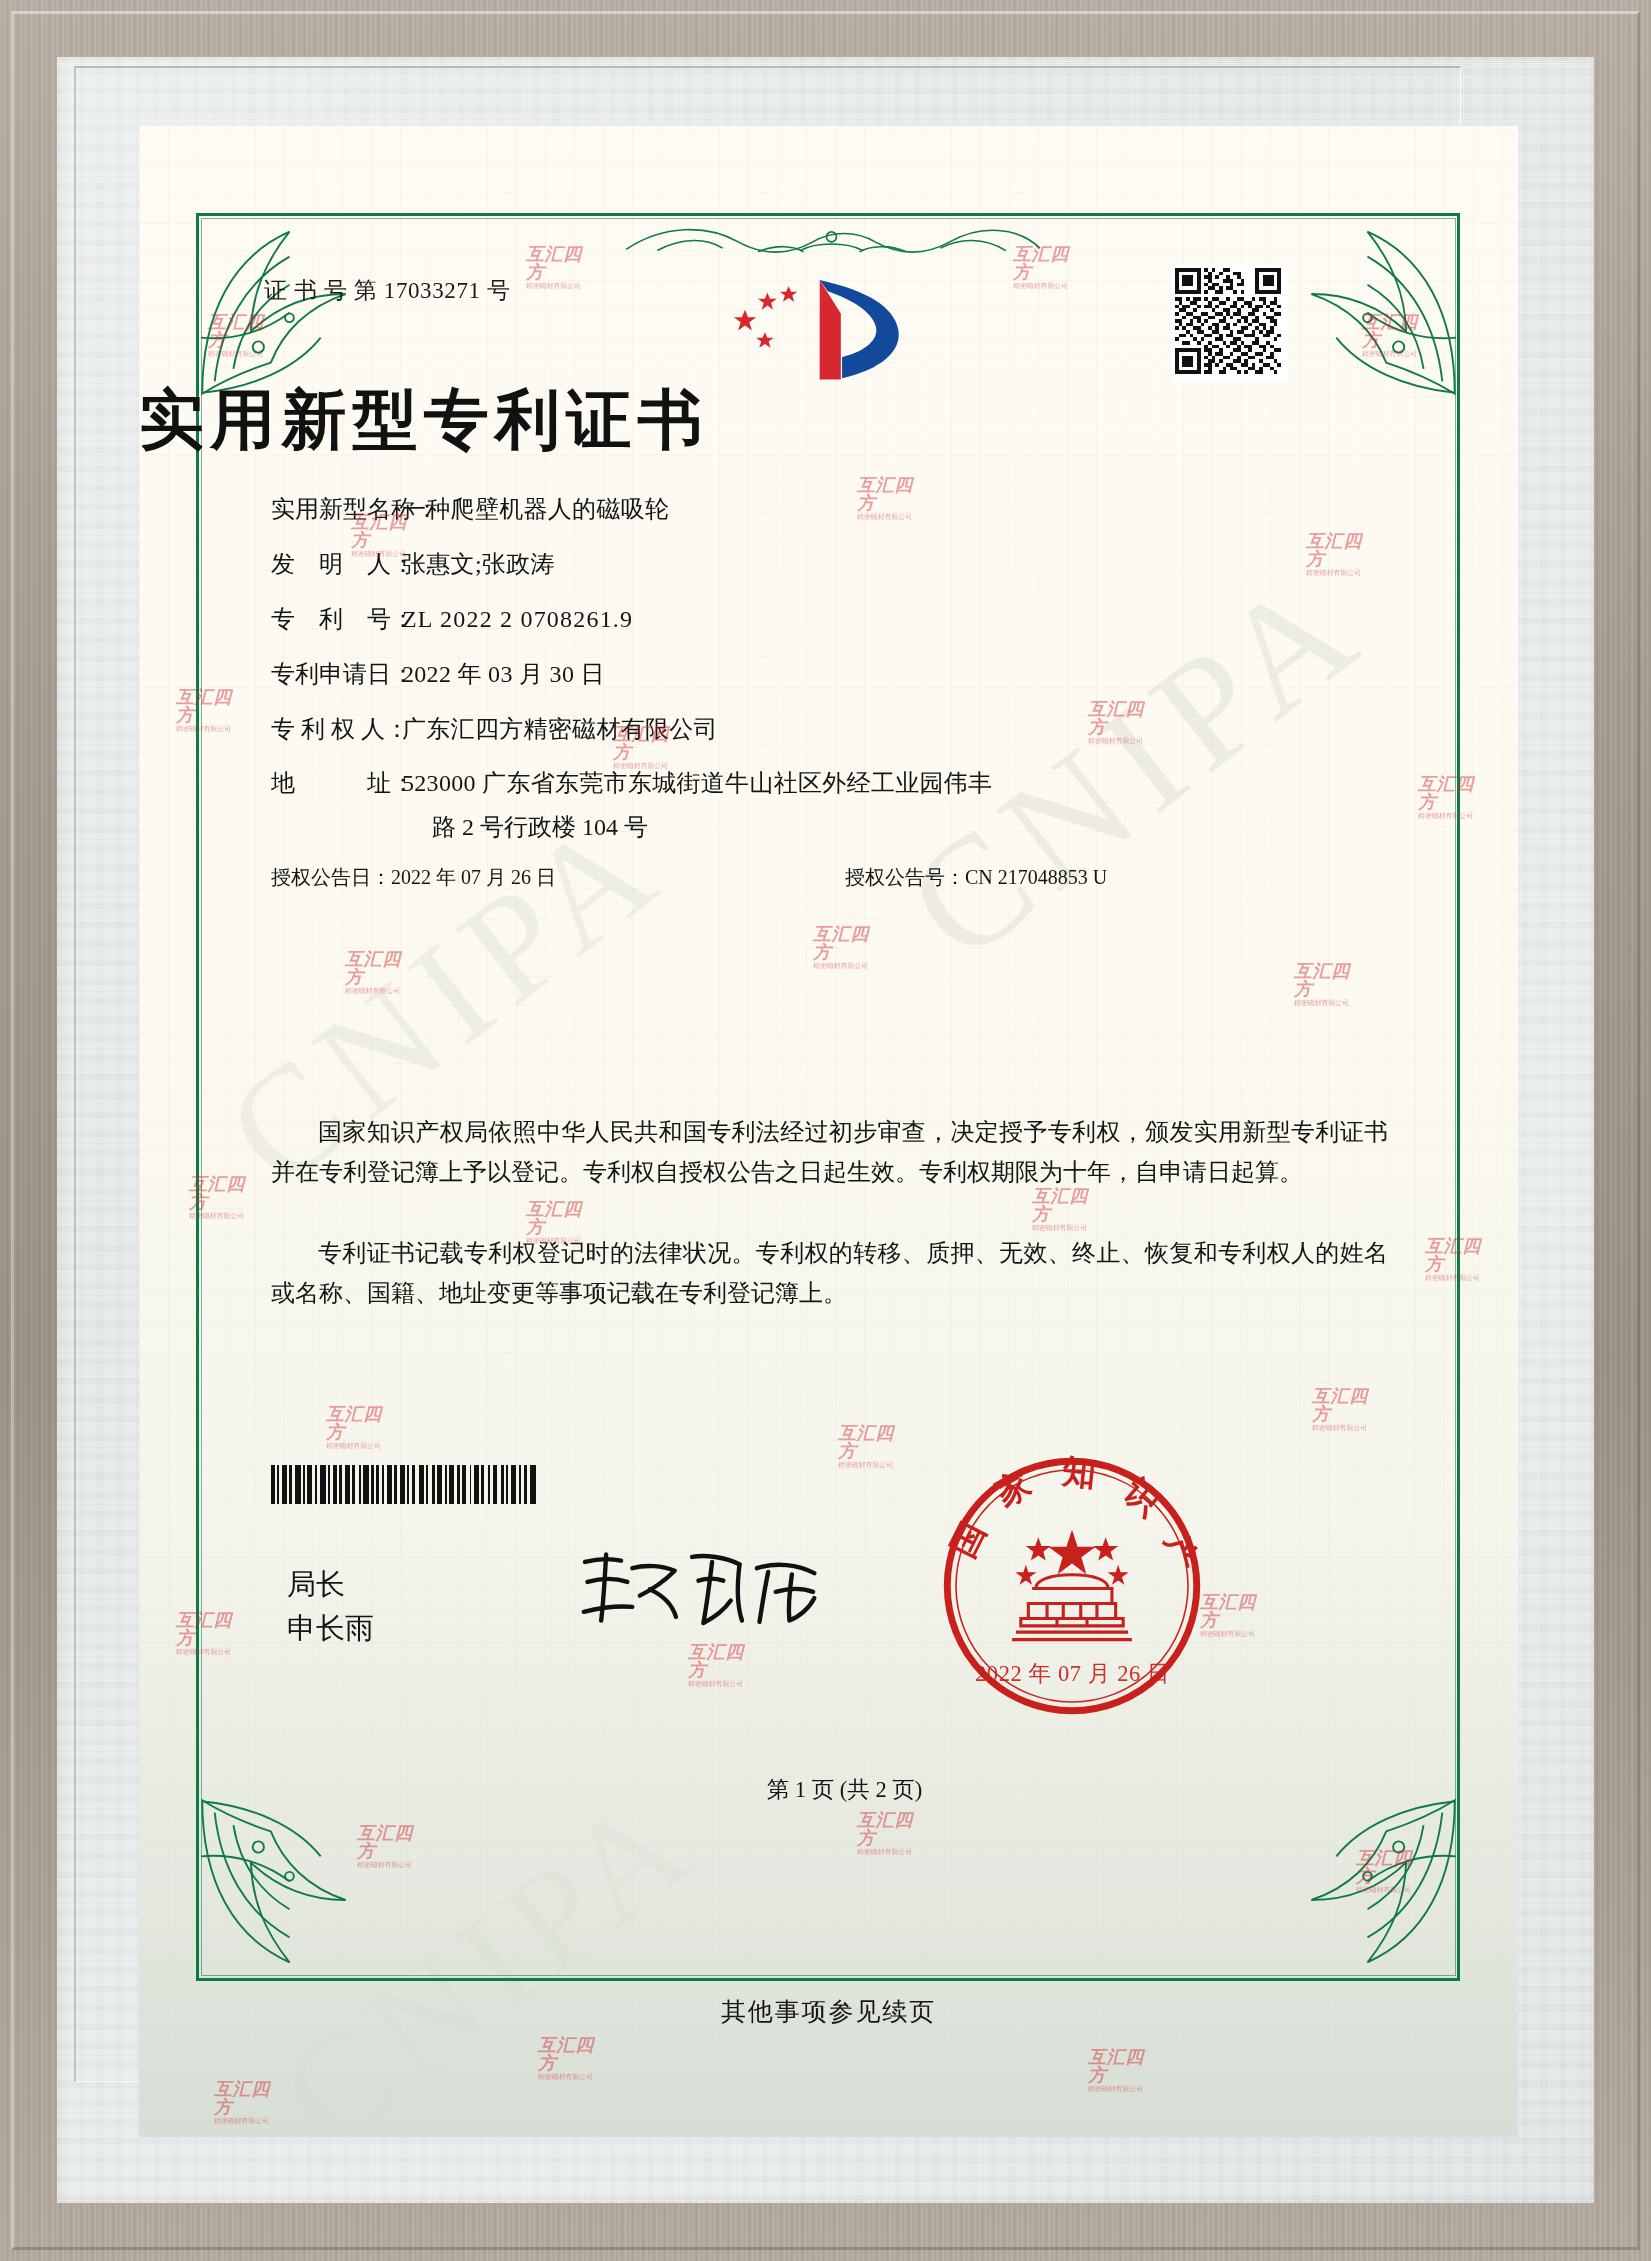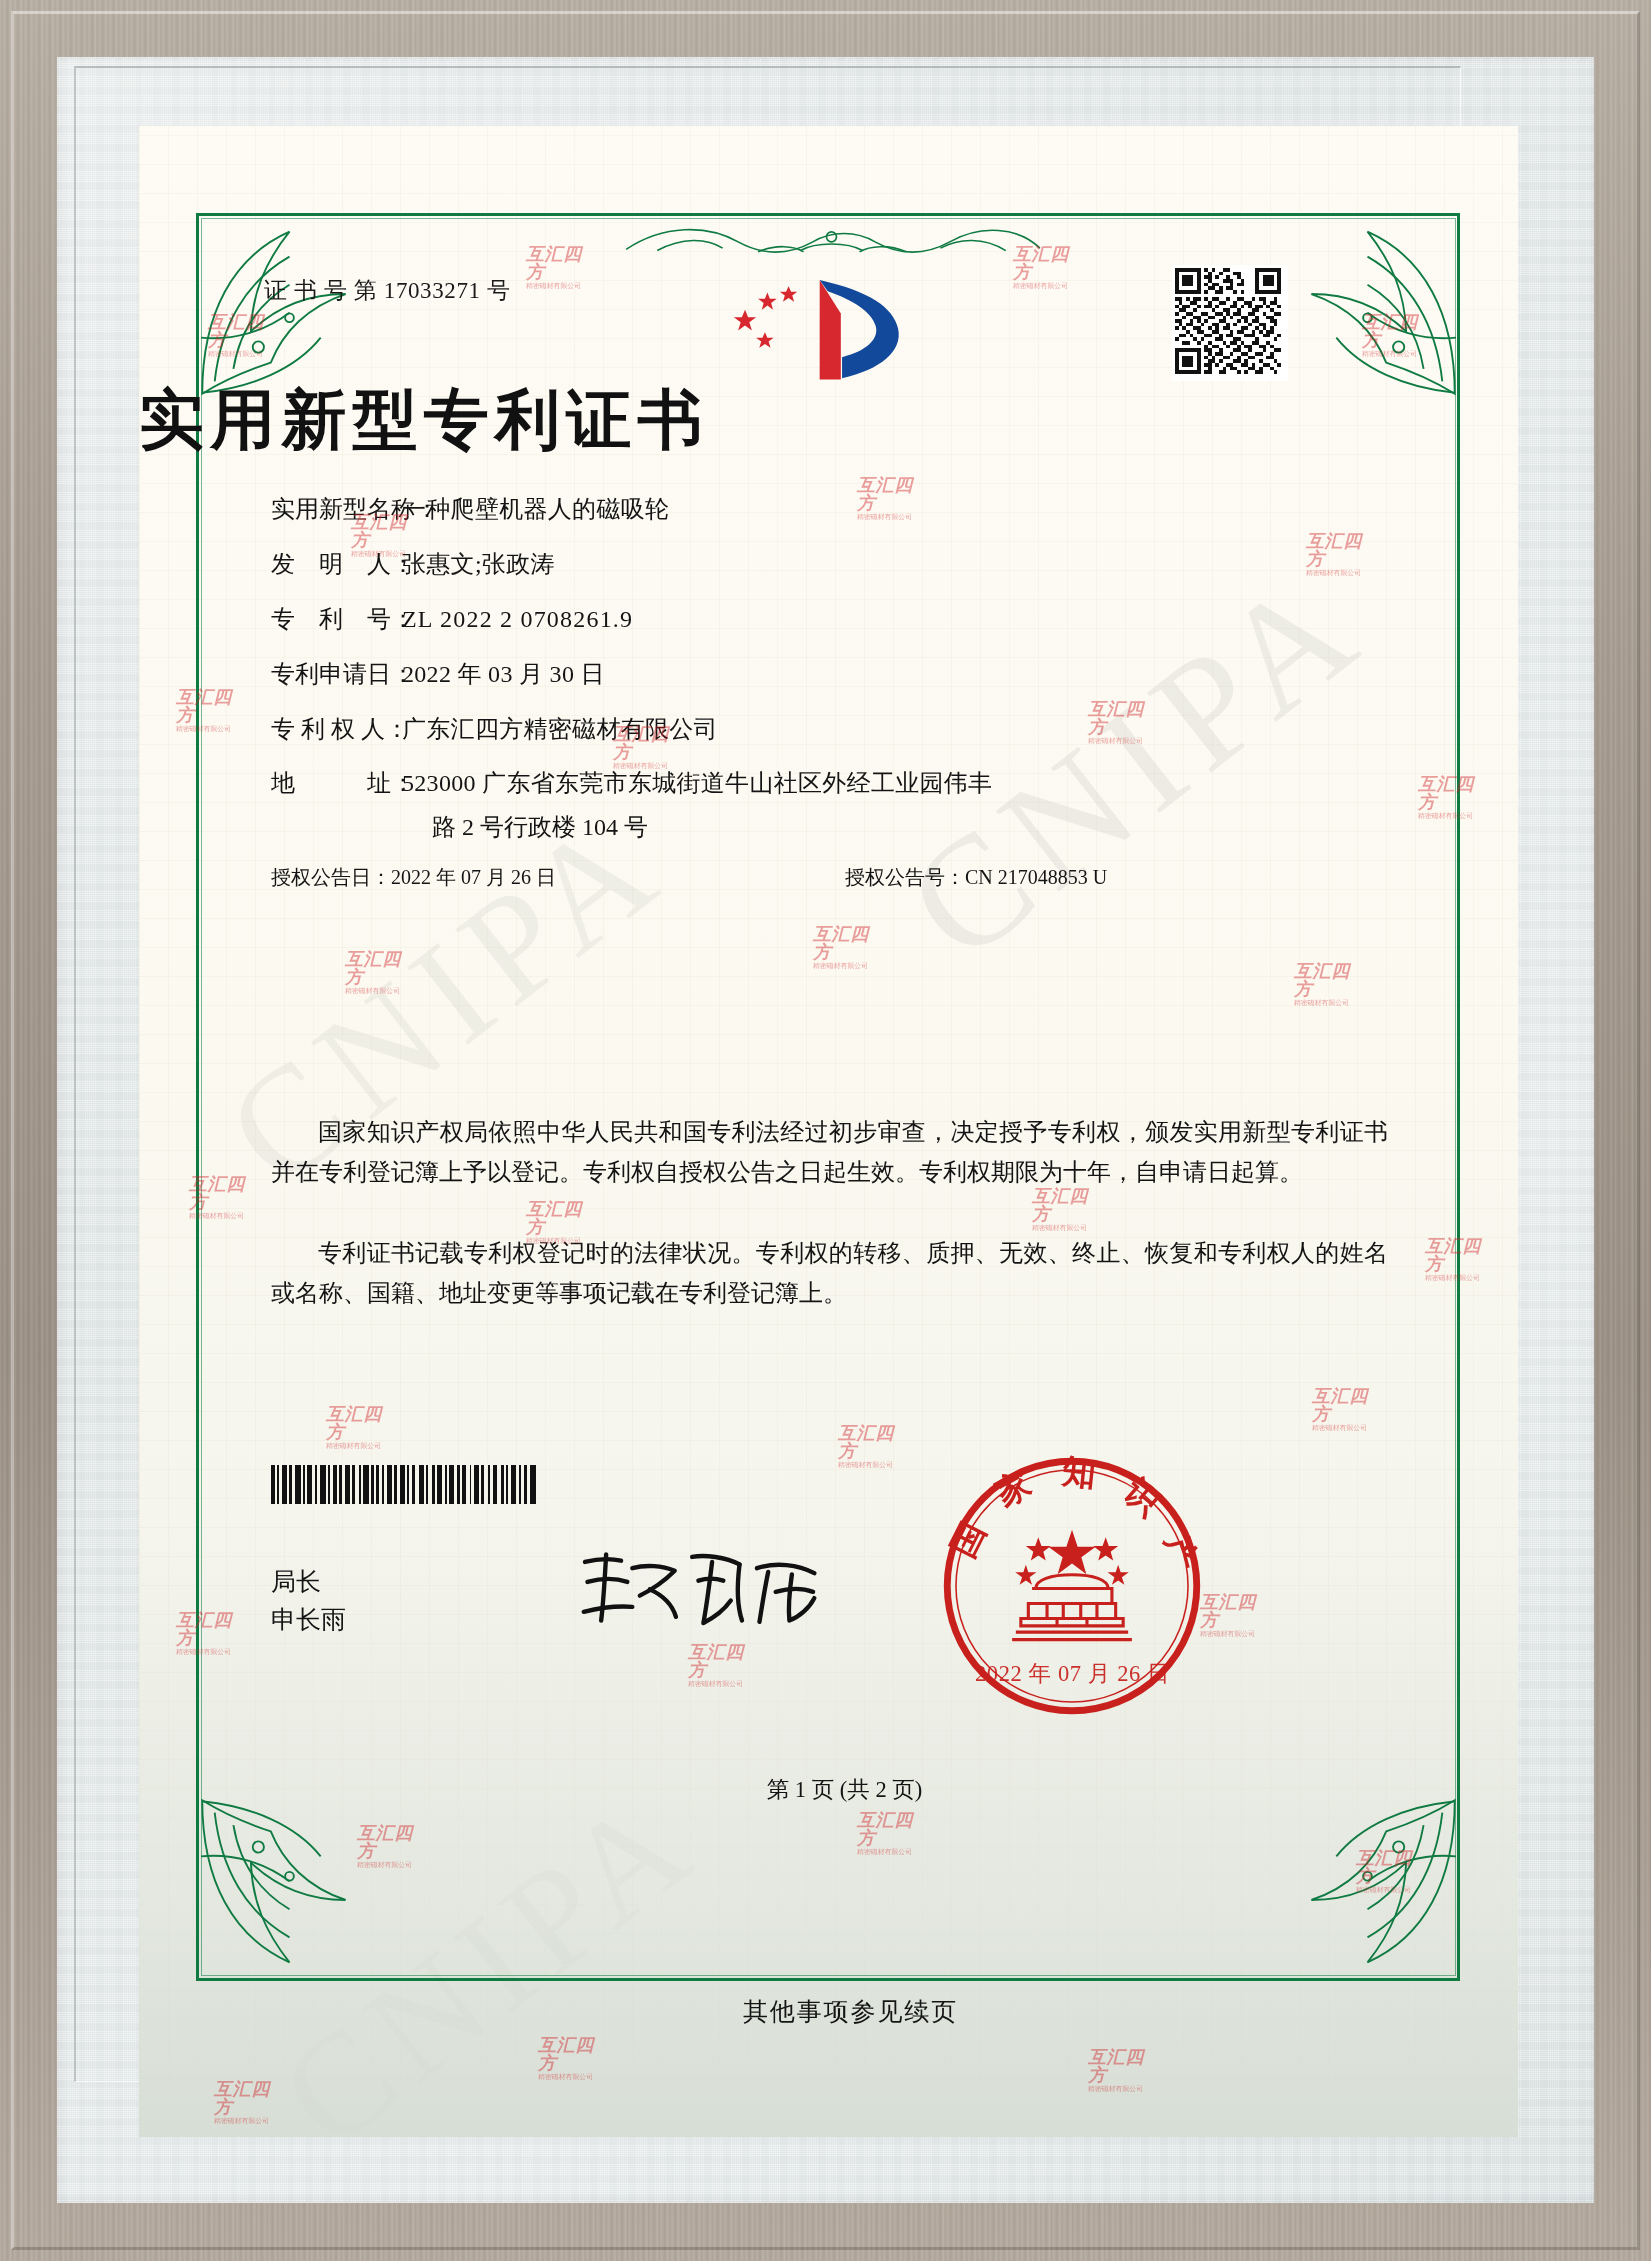--- a/index.html
+++ b/index.html
@@ -254,22 +254,22 @@
     left: 132px; top: 1339px;
     width: 337px; height: 39px;
     display: flex;
     align-items: stretch;
   }
   .barcode i { display:block; height:100%; background:#111; }
 
   
   .sig-label {
     position: absolute;
-    left: 132px; top: 1437px;
-    font-size: 25px;
+    left: 148px; top: 1437px;
+    font-size: 29px;
     color: #141414;
     line-height: 1.5;
   }
   .sig-hand {
     position: absolute;
     left: 431px; top: 1417px;
     width: 268px; height: 94px;
   }
 
   
@@ -297,21 +297,20 @@
     color: #141414;
   }
   .footer-note {
     position: absolute;
     left: 0; top: 1869px;
     width: 1379px;
     text-align: center;
     font-size: 25px;
     letter-spacing: 1.9px;
     color: #141414;
-    padding-left: 22px;
   }
 
   
   .wm {
     position: absolute;
     width: 70px; height: 32px;
     opacity: 0.42;
     pointer-events: none;
   }
   .wm .wm-top {

